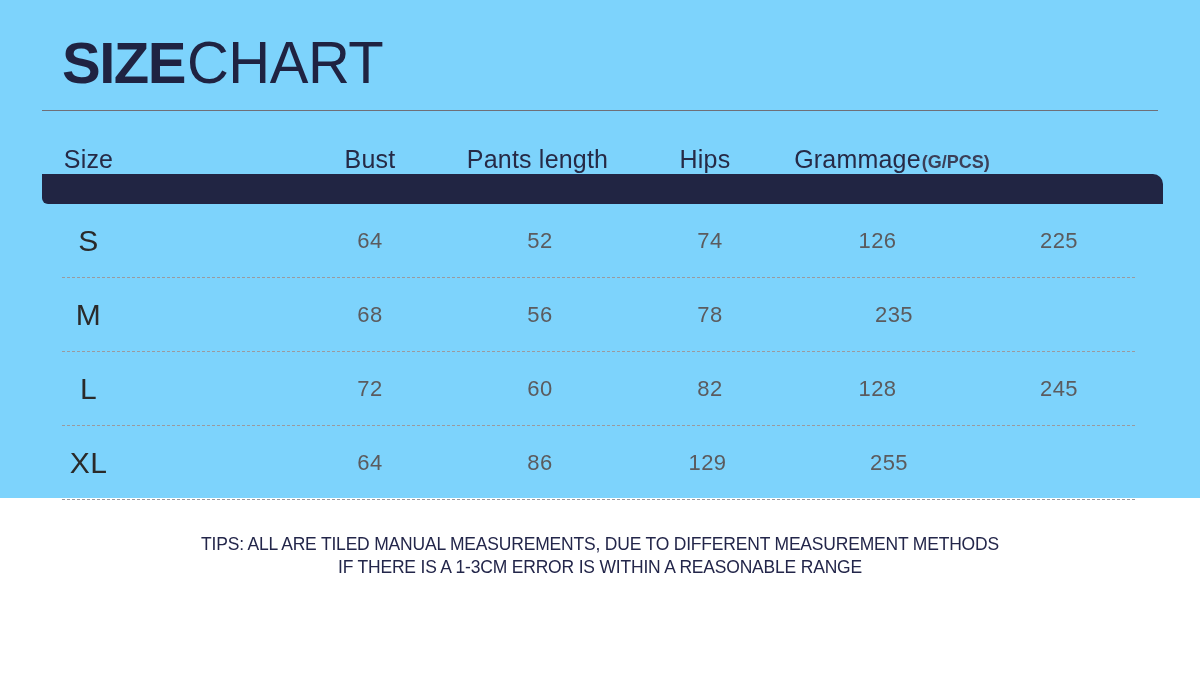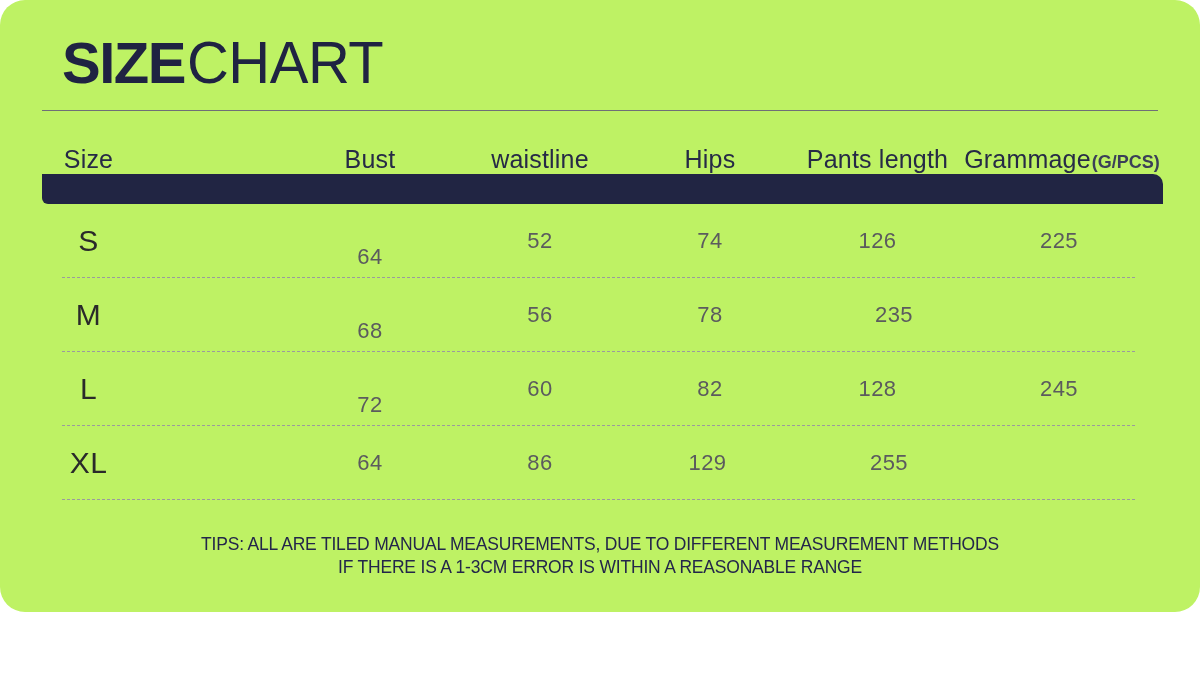--- a/index.html
+++ b/index.html
@@ -10,23 +10,22 @@
   body {
     width: 1200px;
     height: 682px;
     overflow: hidden;
     font-family: "Liberation Sans", sans-serif;
     -webkit-font-smoothing: antialiased;
   }
   .page {
     position: relative;
     width: 1200px;
-    height: 612px;
-    background: #bef264;
-    border-radius: 25px;
+    height: 498px;
+    background: #7dd3fc;
   }
 
   
   .title-block {
     position: absolute;
     left: 62px;
     top: 34px;
     height: 62px;
     display: flex;
     align-items: baseline;
@@ -74,21 +73,21 @@
   .cell {
     display: flex;
     align-items: center;
     justify-content: center;
     box-sizing: border-box;
     text-align: center;
   }
 
   
   .c-size   { width: 285px; }   
-  .c-bust   { width: 170px; margin-top: 16px; }
+  .c-bust   { width: 170px; }
   .c-waist  { width: 170px; }
   .c-hips   { width: 170px; }
   .c-pants  { width: 165px; }
   .c-gram   { width: 240px; }
 
   .c-size   { padding-right: 108px; }
   .c-bust   { padding-right: 0; }
   .c-waist  { padding-right: 0; }
   .c-hips   { padding-right: 0; }
   .c-pants  { padding-right: 0; }
@@ -192,23 +191,22 @@
     <span class="title-strong">SIZE</span>
     <span class="title-light">CHART</span>
   </div>
   <div class="title-rule"></div>
 
   <div class="table">
 
     <div class="row header-row">
       <div class="cell c-size">Size</div>
       <div class="cell c-bust">Bust</div>
-      <div class="cell c-waist">waistline</div>
+      <div class="cell c-pants">Pants length</div>
       <div class="cell c-hips">Hips</div>
-      <div class="cell c-pants">Pants length</div>
       <div class="cell c-gram">
         <span class="gram-label">
           <span>Grammage</span>
             <span class="gram-sub">(G/PCS)</span>
         </span>
       </div>
     </div>
 
     <div class="navy-bar"></div>
 

